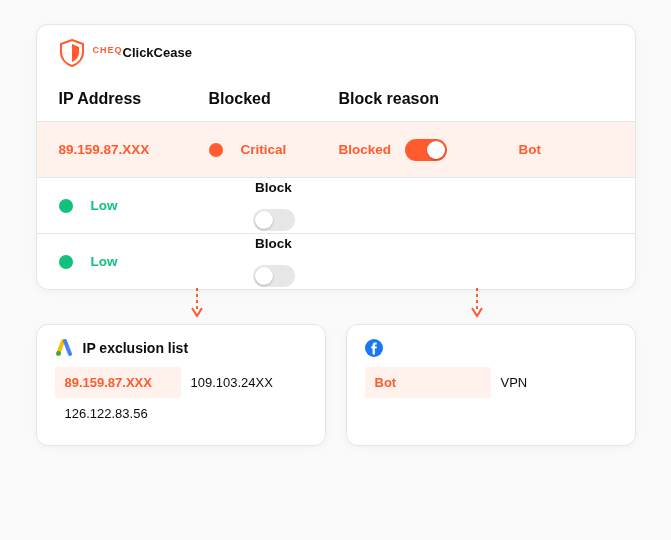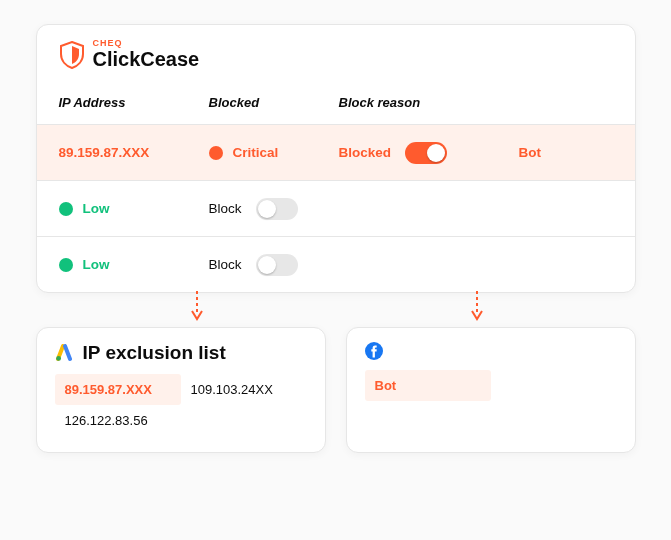--- a/index.html
+++ b/index.html
@@ -30,68 +30,68 @@
   border:1px solid var(--border);
   border-radius:12px;
   box-shadow:0 2px 8px rgba(0,0,0,0.04);
 }
 .main-card{width:600px;margin:0 auto;}
 .brand{
   display:flex;align-items:center;gap:8px;
   padding:14px 22px 10px;
 }
 .brand .super{font-size:9px;letter-spacing:1px;color:var(--orange);font-weight:700;line-height:1;}
-.brand .name{font-size:20px;font-weight:700;color:var(--ink);line-height:1.1;}
-.brand-stack{display:flex;flex-direction:column;}
+.brand .name{font-size:13px;font-weight:700;color:var(--ink);line-height:1.1;}
+.brand-stack{display:flex;flex-direction:row;}
 
 .tbl-head,.tbl-row{
   display:grid;
   grid-template-columns:150px 130px 180px 1fr;
   align-items:center;
   padding:0 22px;
 }
-.tbl-head{height:44px;font-size:13px;color:var(--ink);font-weight:600;font-style:italic;}
+.tbl-head{height:44px;font-size:16px;color:var(--ink);font-weight:600;}
 .tbl-row{height:56px;border-top:1px solid var(--border);font-size:13.5px;}
 .tbl-row.crit{background:var(--orange-soft);}
 
 .ip{font-weight:700;}
 .ip.crit{color:var(--orange);}
 .ip.norm{color:var(--ink);font-weight:600;}
 
-.threat{display:flex;align-items:center;gap:10px;font-weight:600;}
+.threat{display:flex;align-items:center;gap:18px;font-weight:600;}
 .dot{width:14px;height:14px;border-radius:50%;display:inline-block;}
 .dot.crit{background:var(--orange);}
 .dot.low{background:var(--green);}
 .threat.crit{color:var(--orange);}
 .threat.low{color:var(--green);}
 
 .blocked{display:flex;align-items:center;gap:14px;font-weight:600;}
 .blocked.on{color:var(--orange);}
-.blocked.off{color:var(--ink);font-weight:400;}
+.blocked.off{color:var(--ink);font-weight:700;flex-direction:column;}
 .toggle{width:42px;height:22px;border-radius:11px;position:relative;display:inline-block;}
 .toggle .knob{position:absolute;top:2px;width:18px;height:18px;border-radius:50%;background:#fff;box-shadow:0 1px 2px rgba(0,0,0,0.25);}
 .toggle.on{background:var(--orange);}
 .toggle.on .knob{right:2px;}
 .toggle.off{background:#e7e7e7;}
 .toggle.off .knob{left:2px;}
 
 .reason{font-weight:600;}
 .reason.crit{color:var(--orange);}
 
 
 .arrows{position:relative;height:34px;width:600px;margin:0 auto;}
 .arrow{position:absolute;top:-2px;width:2px;height:26px;color:var(--orange);}
 .arrow svg{position:absolute;left:-6px;top:0;}
 .arrow.a1{left:160px;}
 .arrow.a2{left:440px;}
 
 
 .bottom{display:flex;gap:20px;width:600px;margin:0 auto;}
 .sub-card{flex:1;padding:14px 18px 16px;}
-.sub-title{display:flex;align-items:center;gap:10px;font-weight:700;font-size:19px;margin-bottom:10px;}
+.sub-title{display:flex;align-items:center;gap:10px;font-weight:700;font-size:14px;margin-bottom:10px;}
 .sub-grid{display:grid;grid-template-columns:1fr 1fr;gap:0;}
 .sub-grid .cell{padding:8px 10px;font-size:13px;color:var(--ink);}
 .sub-grid .cell.hi{background:var(--orange-soft);color:var(--orange);font-weight:700;border-radius:3px;}
 .sub-grid .cell.muted{color:var(--ink);font-weight:500;}
 .sub-grid .cell.dim{color:var(--muted);}
 
 
 .svg-icon{display:block;}
 </style>
 </head>
@@ -200,16 +200,17 @@
     <div class="sub-title">
       <span>
         <svg class="svg-icon" width="18" height="18" viewBox="0 0 18 18">
           <circle cx="9" cy="9" r="9" fill="#1877f2"></circle>
           <path d="M11.6 9.4h-1.7v6H7.6v-6H6.3V7.3h1.3V6c0-1.5.7-2.5 2.5-2.5h1.6v2.1h-1c-.5 0-.8.2-.8.8v.9h1.8l-.1 2.1z" fill="#fff"></path>
         </svg>
       </span>
     </div>
     <div class="sub-grid">
       <div class="cell hi">Bot</div>
+      <div class="cell muted">VPN</div>
     </div>
   </div>
 
 </div>
 
 </body></html>

